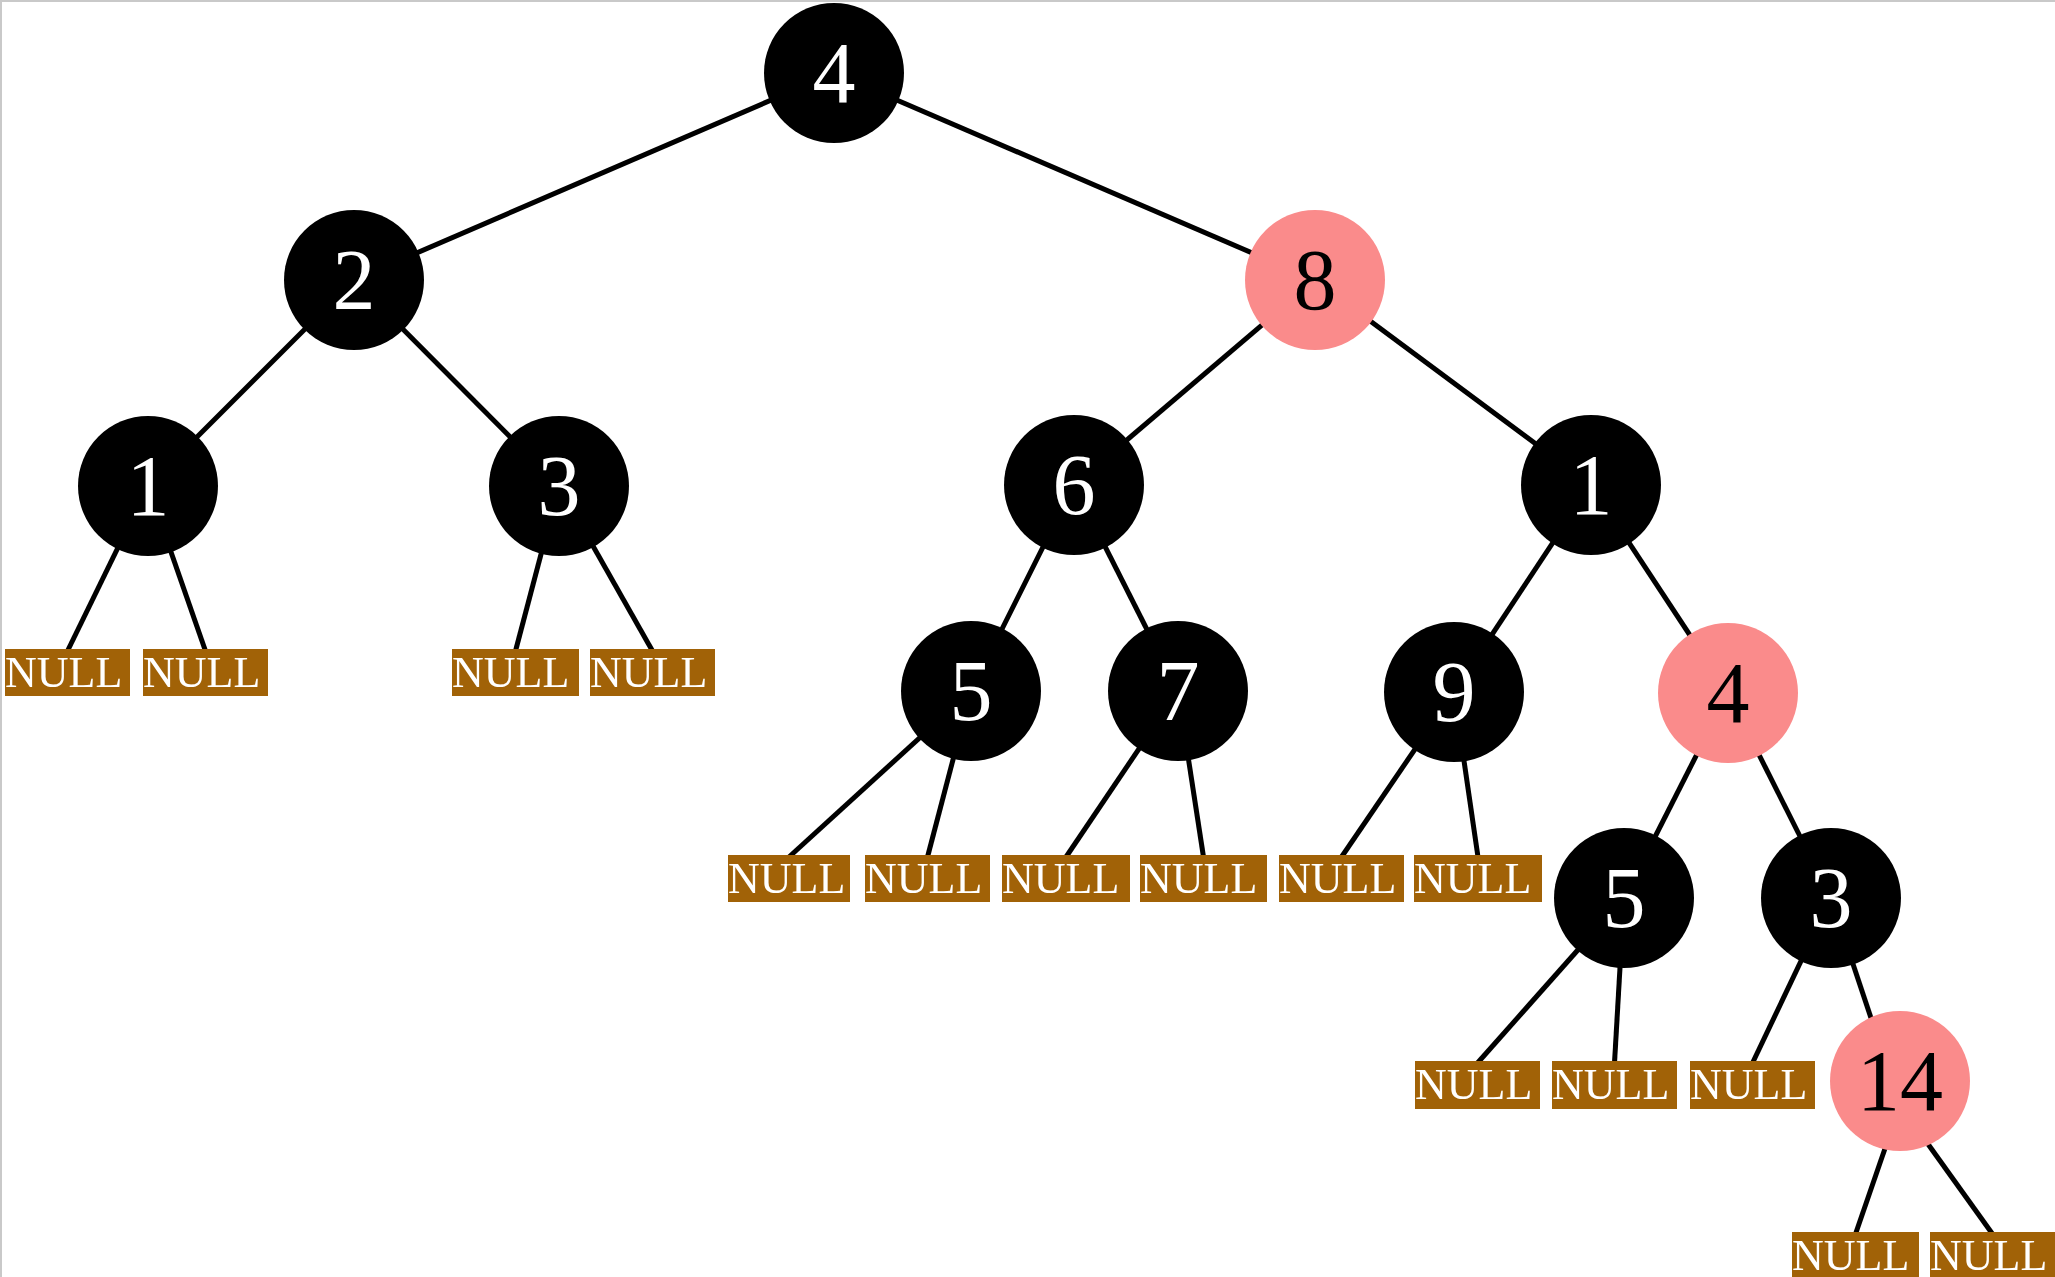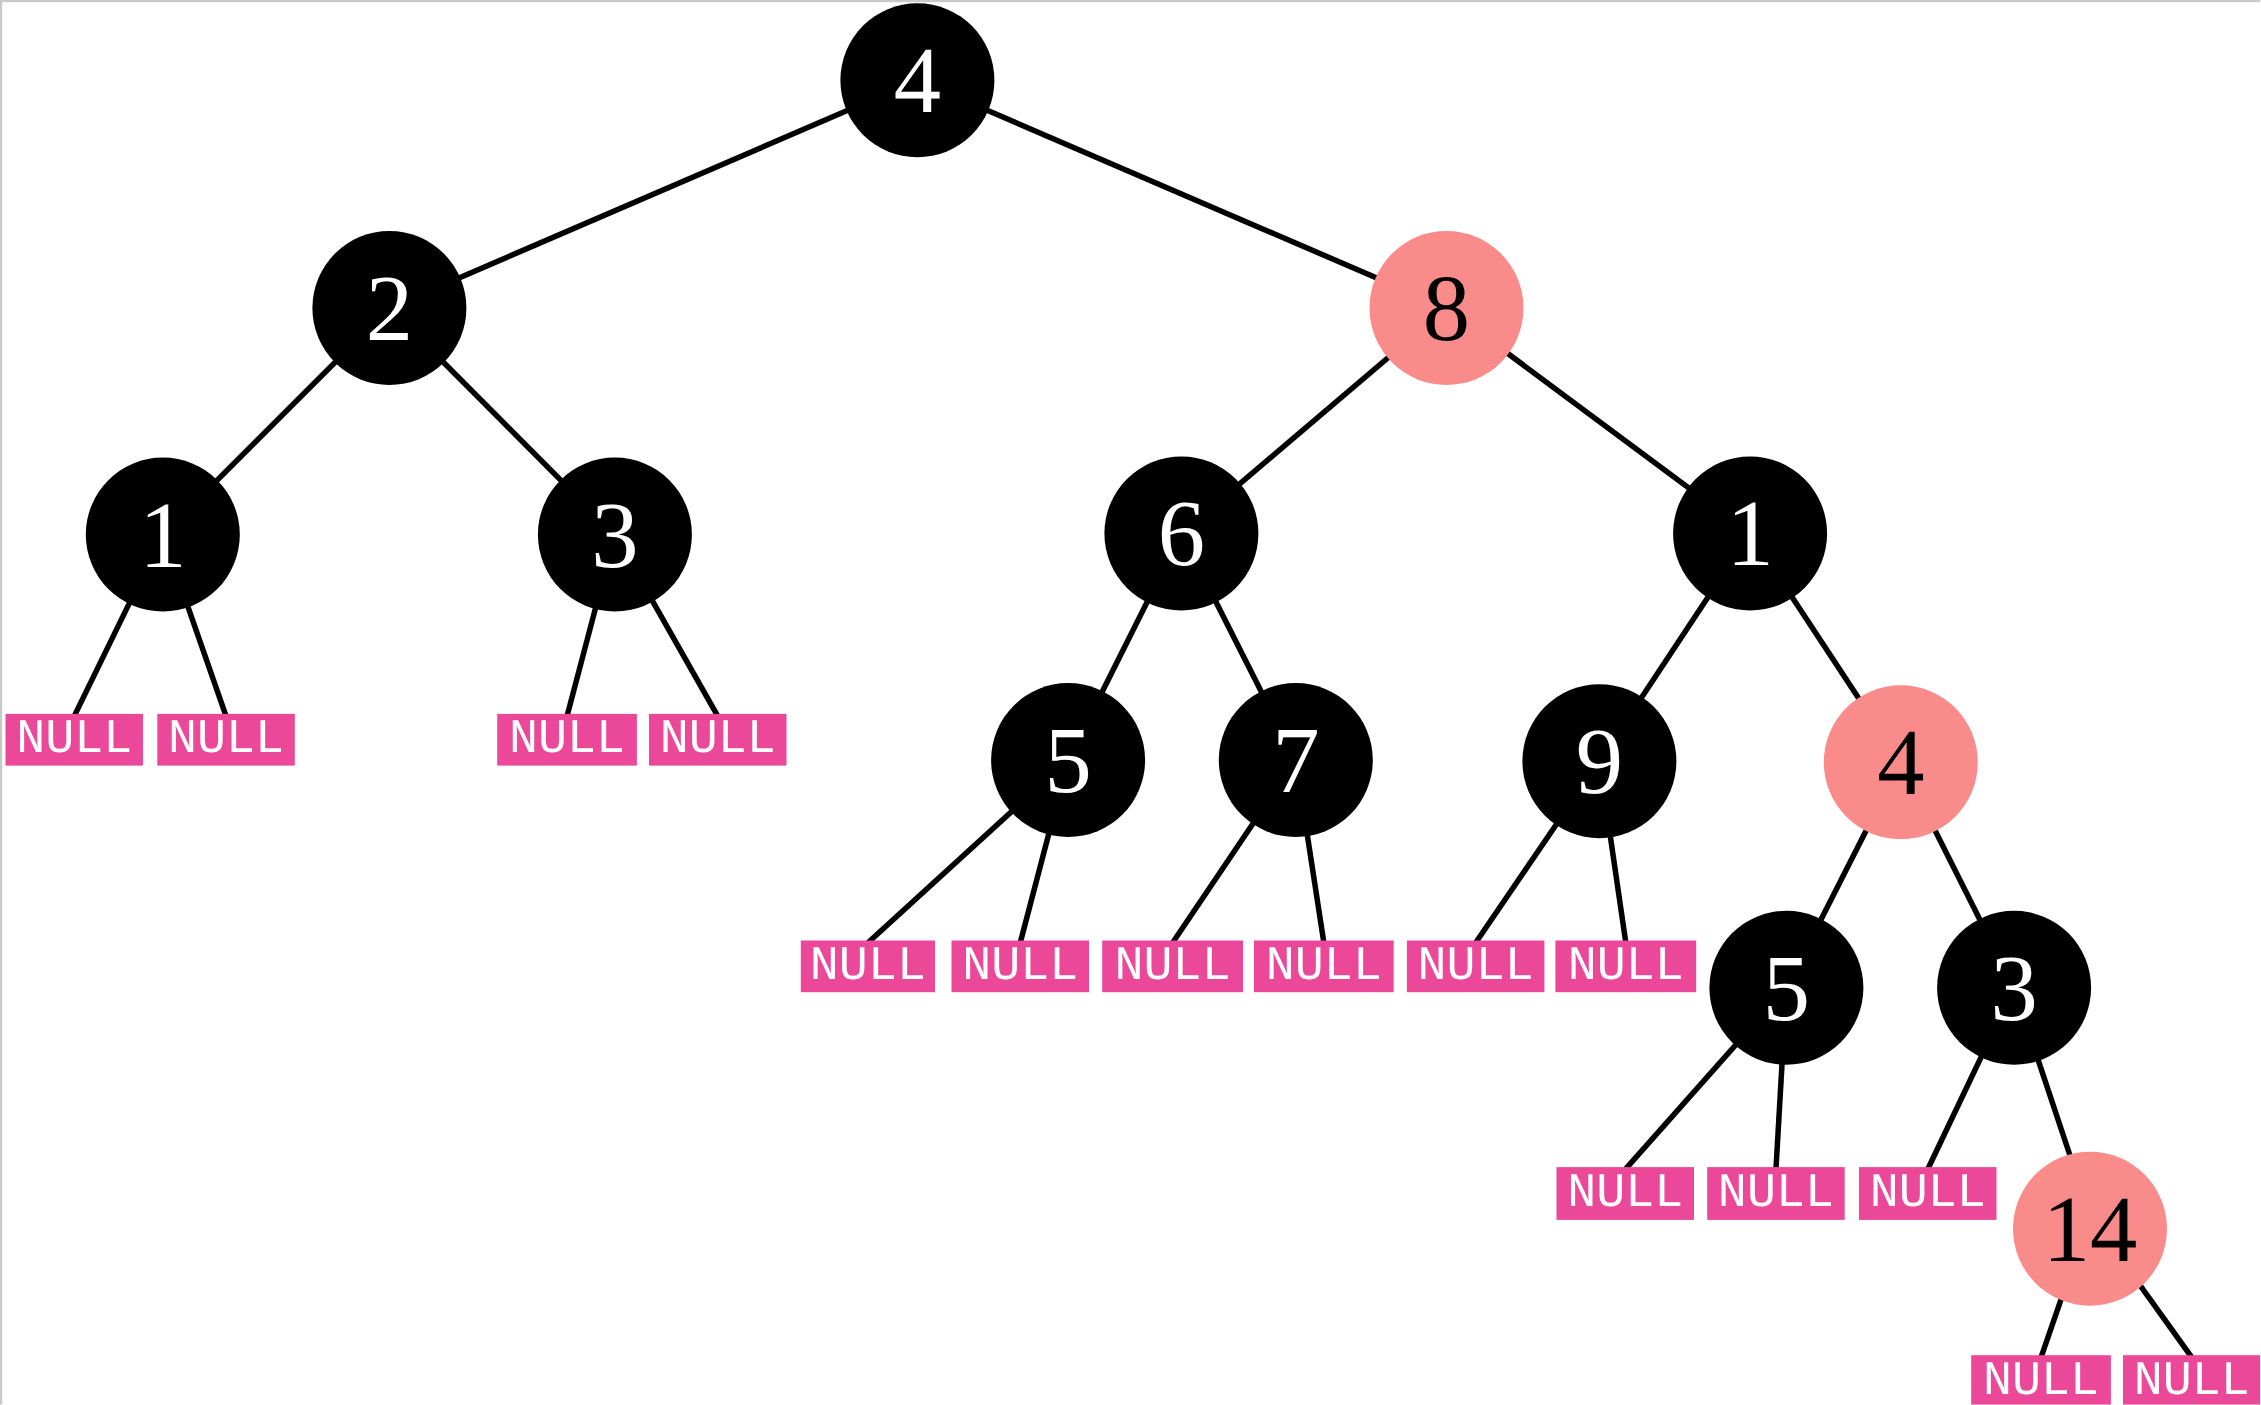--- a/index.html
+++ b/index.html
@@ -38,29 +38,28 @@
   .tree-node.black {
     background: #000000;
     color: #ffffff;
   }
   .tree-node.red {
     background: #FA8B8B;
     color: #000000;
   }
   .null-leaf {
     position: absolute;
-    background: #ec4899;
+    background: #a16207;
     color: #ffffff;
     display: flex;
     align-items: center;
-    justify-content: center;
+    justify-content: flex-start;
     font-size: 44px;
     line-height: 1;
     z-index: 2;
-    font-family: Liberation Mono, monospace;
   }
 </style>
 </head>
 <body>
 
 <div id="canvas">
   <svg id="edges-layer" xmlns="http://www.w3.org/2000/svg" viewBox="0 0 2055 1277">
       <line x1="832" y1="71" x2="352" y2="278" stroke="#000000" stroke-width="5"></line>
       <line x1="832" y1="71" x2="1313" y2="278" stroke="#000000" stroke-width="5"></line>
       <line x1="352" y1="278" x2="146" y2="484" stroke="#000000" stroke-width="5"></line>
@@ -123,21 +122,21 @@
       </div>
       <div class="tree-node red" style="left: 1656px; top: 621px; width: 140px; height: 140px;">
         <span>4</span>
       </div>
       <div class="tree-node black" style="left: 1552px; top: 826px; width: 140px; height: 140px;">
         <span>5</span>
       </div>
       <div class="tree-node black" style="left: 1759px; top: 826px; width: 140px; height: 140px;">
         <span>3</span>
       </div>
-      <div class="tree-node red" style="left: 1828px; top: 1045px; width: 140px; height: 140px;">
+      <div class="tree-node red" style="left: 1828px; top: 1009px; width: 140px; height: 140px;">
         <span>14</span>
       </div>
       <div class="null-leaf" style="left: 3px; top: 647px; width: 125px; height: 47px;">
         <span>NULL</span>
       </div>
       <div class="null-leaf" style="left: 141px; top: 647px; width: 125px; height: 47px;">
         <span>NULL</span>
       </div>
       <div class="null-leaf" style="left: 450px; top: 647px; width: 127px; height: 47px;">
         <span>NULL</span>

